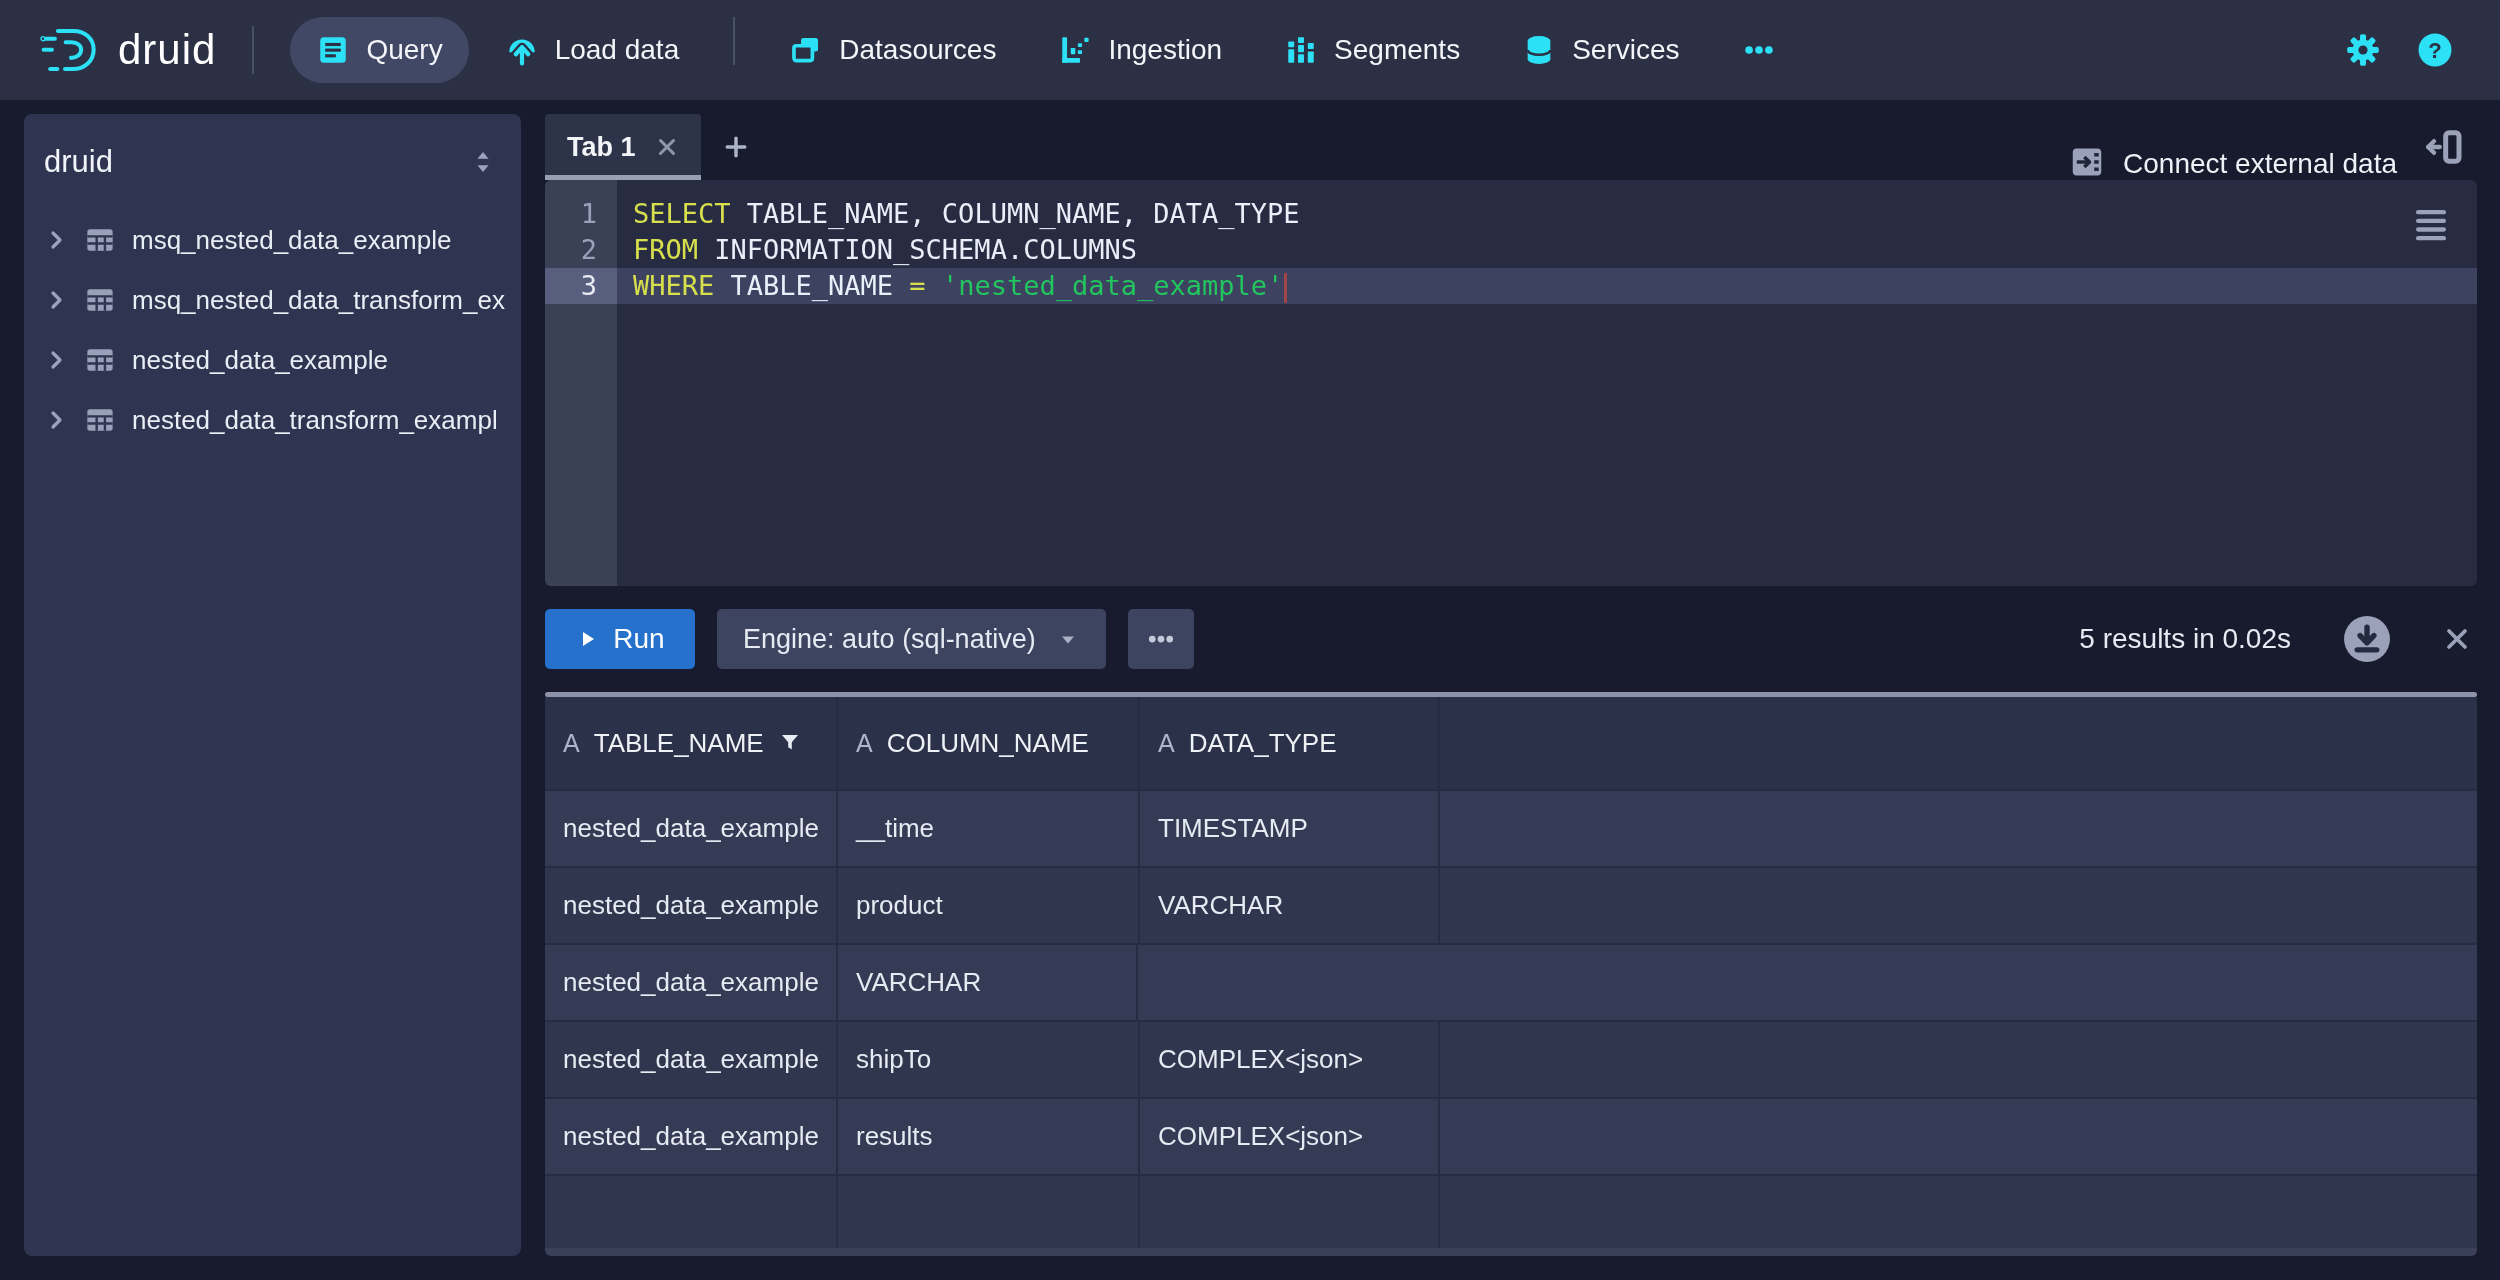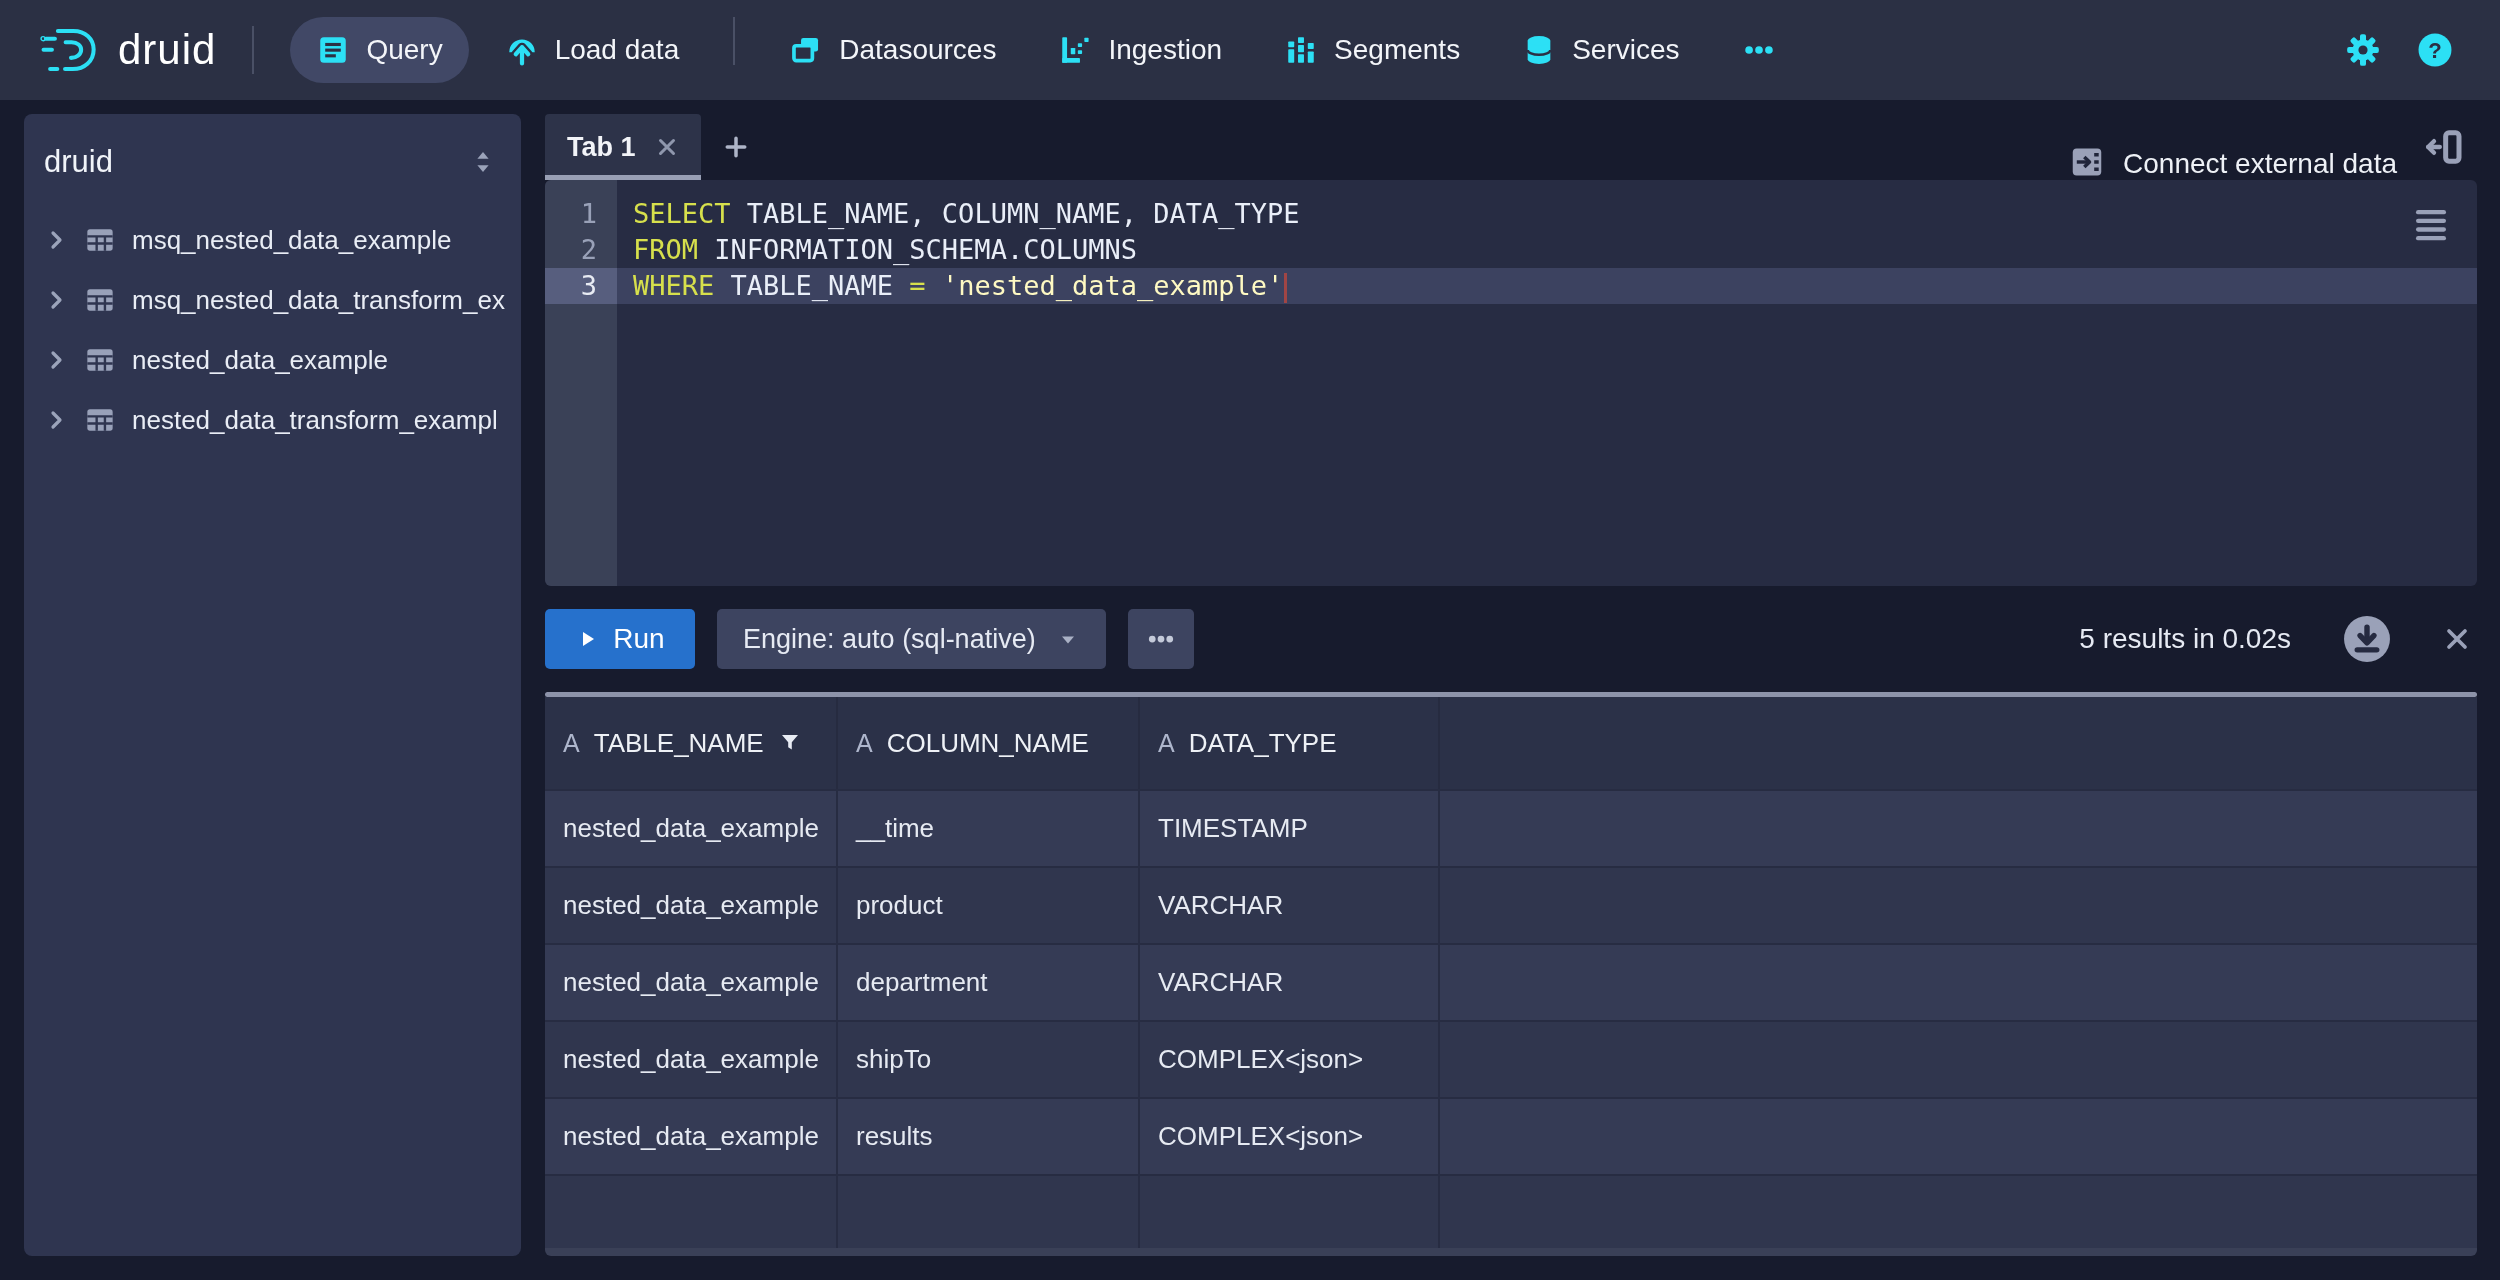--- a/index.html
+++ b/index.html
@@ -91,21 +91,21 @@
   .line-num {
     height:36px; line-height:36px; text-align:right; padding-right:20px;
     font-size:27px; color:#99a1b8;
   }
   .line-num.active { background:#575e7e; color:#e8ebf3; }
   .code-area { position:absolute; left:72px; top:0; right:0; height:100%; padding-top:16px; cursor:text; }
   .code-line { height:36px; line-height:36px; padding-left:16px; font-size:27px; white-space:pre; }
   .code-line.active { background:#3c4260; }
   .tok-keyword { color:#d7e04c; }
   .tok-plain { color:#e9eef8; }
-  .tok-string { color:#fef9c3; }
+  .tok-string { color:#22c55e; }
   .cursor { display:inline-block; width:3px; height:30px; background:#a04545; vertical-align:middle; margin-left:1px; }
   .editor-menu { position:absolute; top:24px; right:26px; width:40px; height:40px; color:#9aa1b8; cursor:pointer; }
 
   
   .runrow {
     position:absolute; left:0; top:472px; width:100%; height:106px;
     display:flex; align-items:center; gap:22px;
   }
   .btn {
     display:flex; align-items:center; justify-content:center; gap:14px;
@@ -486,21 +486,20 @@
             <div class="rt-cell" style="flex: 1 1 0%; border-right: none;"></div>
           </div>
           <div class="rt-row even">
             <div class="rt-cell" style="width: 293px;">nested_data_example</div>
             <div class="rt-cell" style="width: 302px;">product</div>
             <div class="rt-cell" style="width: 300px;">VARCHAR</div>
             <div class="rt-cell" style="flex: 1 1 0%; border-right: none;"></div>
           </div>
           <div class="rt-row odd">
             <div class="rt-cell" style="width: 293px;">nested_data_example</div>
-            <div class="rt-cell" style="width: 302px;">department</div>
             <div class="rt-cell" style="width: 300px;">VARCHAR</div>
             <div class="rt-cell" style="flex: 1 1 0%; border-right: none;"></div>
           </div>
           <div class="rt-row even">
             <div class="rt-cell" style="width: 293px;">nested_data_example</div>
             <div class="rt-cell" style="width: 302px;">shipTo</div>
             <div class="rt-cell" style="width: 300px;">COMPLEX&lt;json&gt;</div>
             <div class="rt-cell" style="flex: 1 1 0%; border-right: none;"></div>
           </div>
           <div class="rt-row odd">

